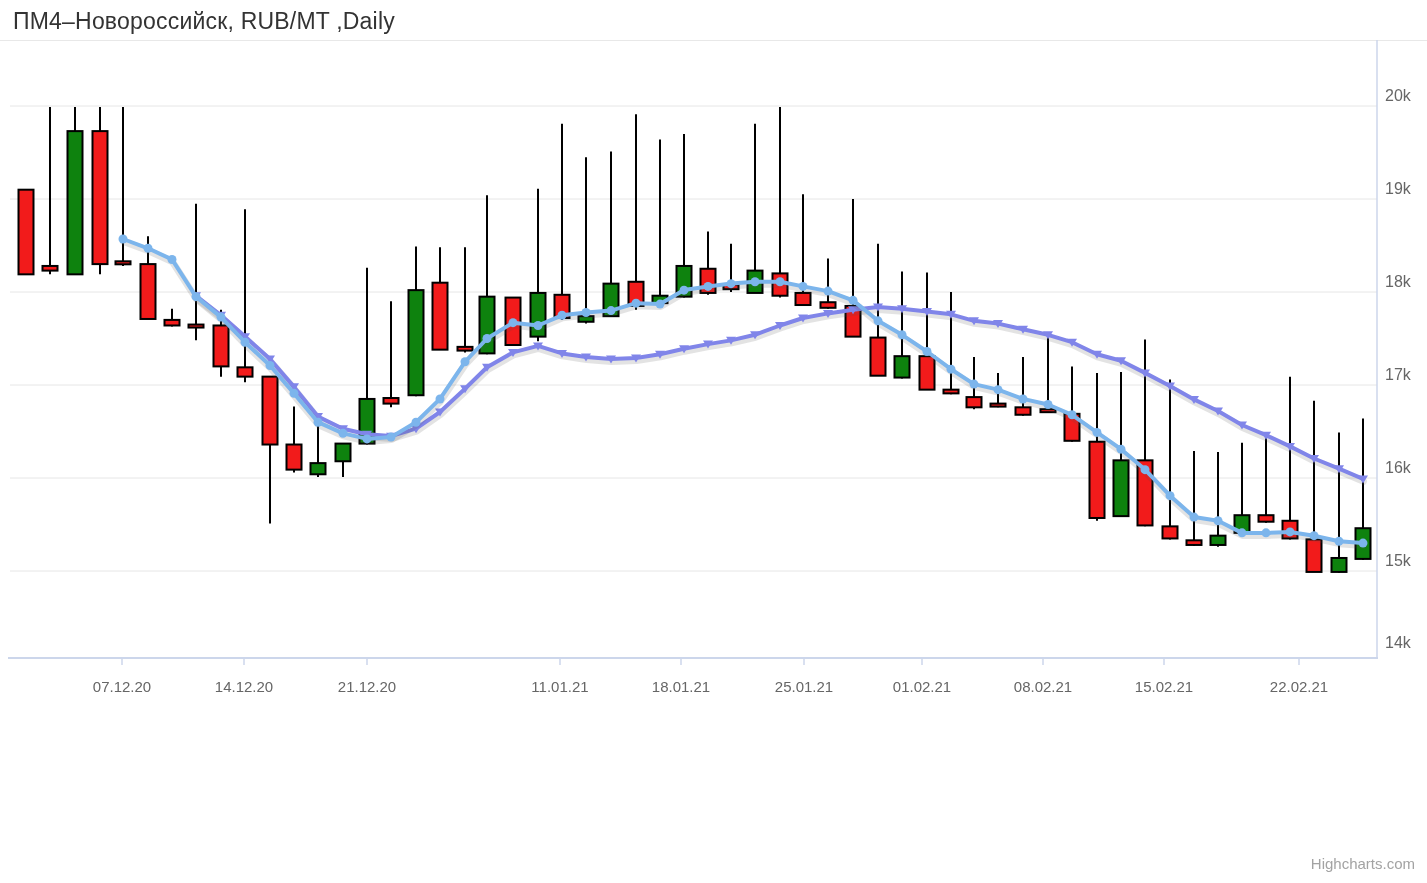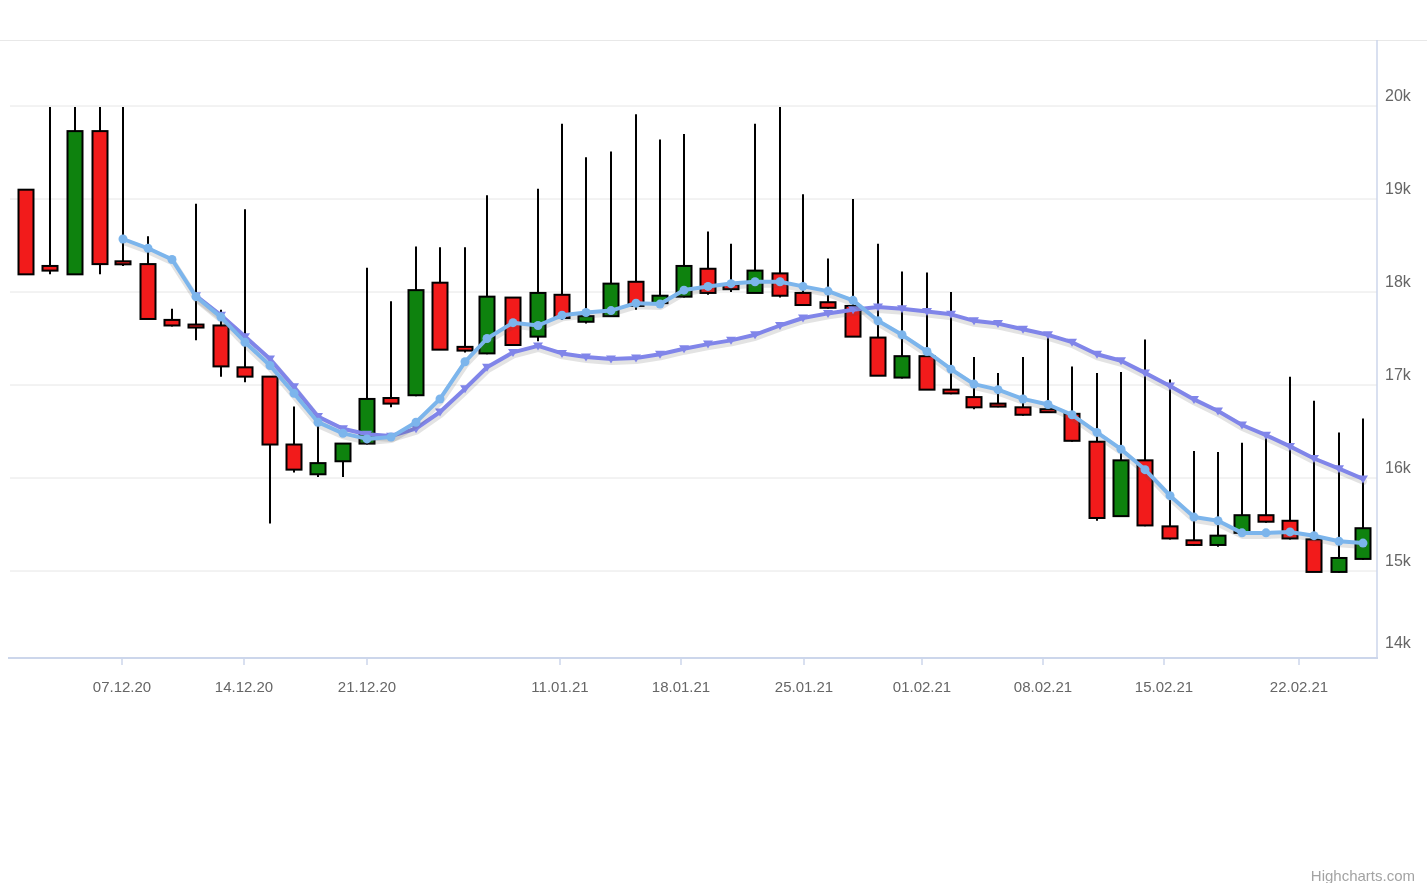--- a/index.html
+++ b/index.html
@@ -6,30 +6,31 @@
   body{font-family:"Liberation Sans","DejaVu Sans",sans-serif;}
   #stage{position:relative;width:1427px;height:883px;background:#fff;overflow:hidden;}
   #chart-title{
     position:absolute;left:13px;top:8px;
     font-size:23px;color:#333333;letter-spacing:0.2px;
     font-family:"Liberation Sans","DejaVu Sans",sans-serif;
   }
   #top-rule{position:absolute;left:0;top:40px;width:1427px;height:1px;background:#e8e8e8;}
   #credit{
     position:absolute;right:12px;top:855px;
-    font-size:15px;color:#a3a3a3;cursor:pointer;margin-top:12px;
+    font-size:15px;color:#a3a3a3;cursor:pointer;
   }
   svg text{font-family:"Liberation Sans","DejaVu Sans",sans-serif;}
   .axis-label{fill:#666666;font-size:15px;}
   .y-label{fill:#666666;font-size:16px;}
 </style>
 </head>
 <body>
 
 <div id="stage">
+  <div id="chart-title">ПМ4–Новороссийск, RUB/MT ,Daily</div>
   <div id="top-rule"></div>
   <svg id="plot" width="1427" height="883" viewBox="0 0 1427 883" style="position:absolute;left:0;top:0;">
       <line x1="10" y1="106" x2="1377" y2="106" stroke="#e6e6e6" stroke-width="1"></line>
       <text x="1385" y="101" class="y-label">20k</text>
       <line x1="10" y1="199" x2="1377" y2="199" stroke="#e6e6e6" stroke-width="1"></line>
       <text x="1385" y="194" class="y-label">19k</text>
       <line x1="10" y1="292" x2="1377" y2="292" stroke="#e6e6e6" stroke-width="1"></line>
       <text x="1385" y="287" class="y-label">18k</text>
       <line x1="10" y1="385" x2="1377" y2="385" stroke="#e6e6e6" stroke-width="1"></line>
       <text x="1385" y="380" class="y-label">17k</text>

